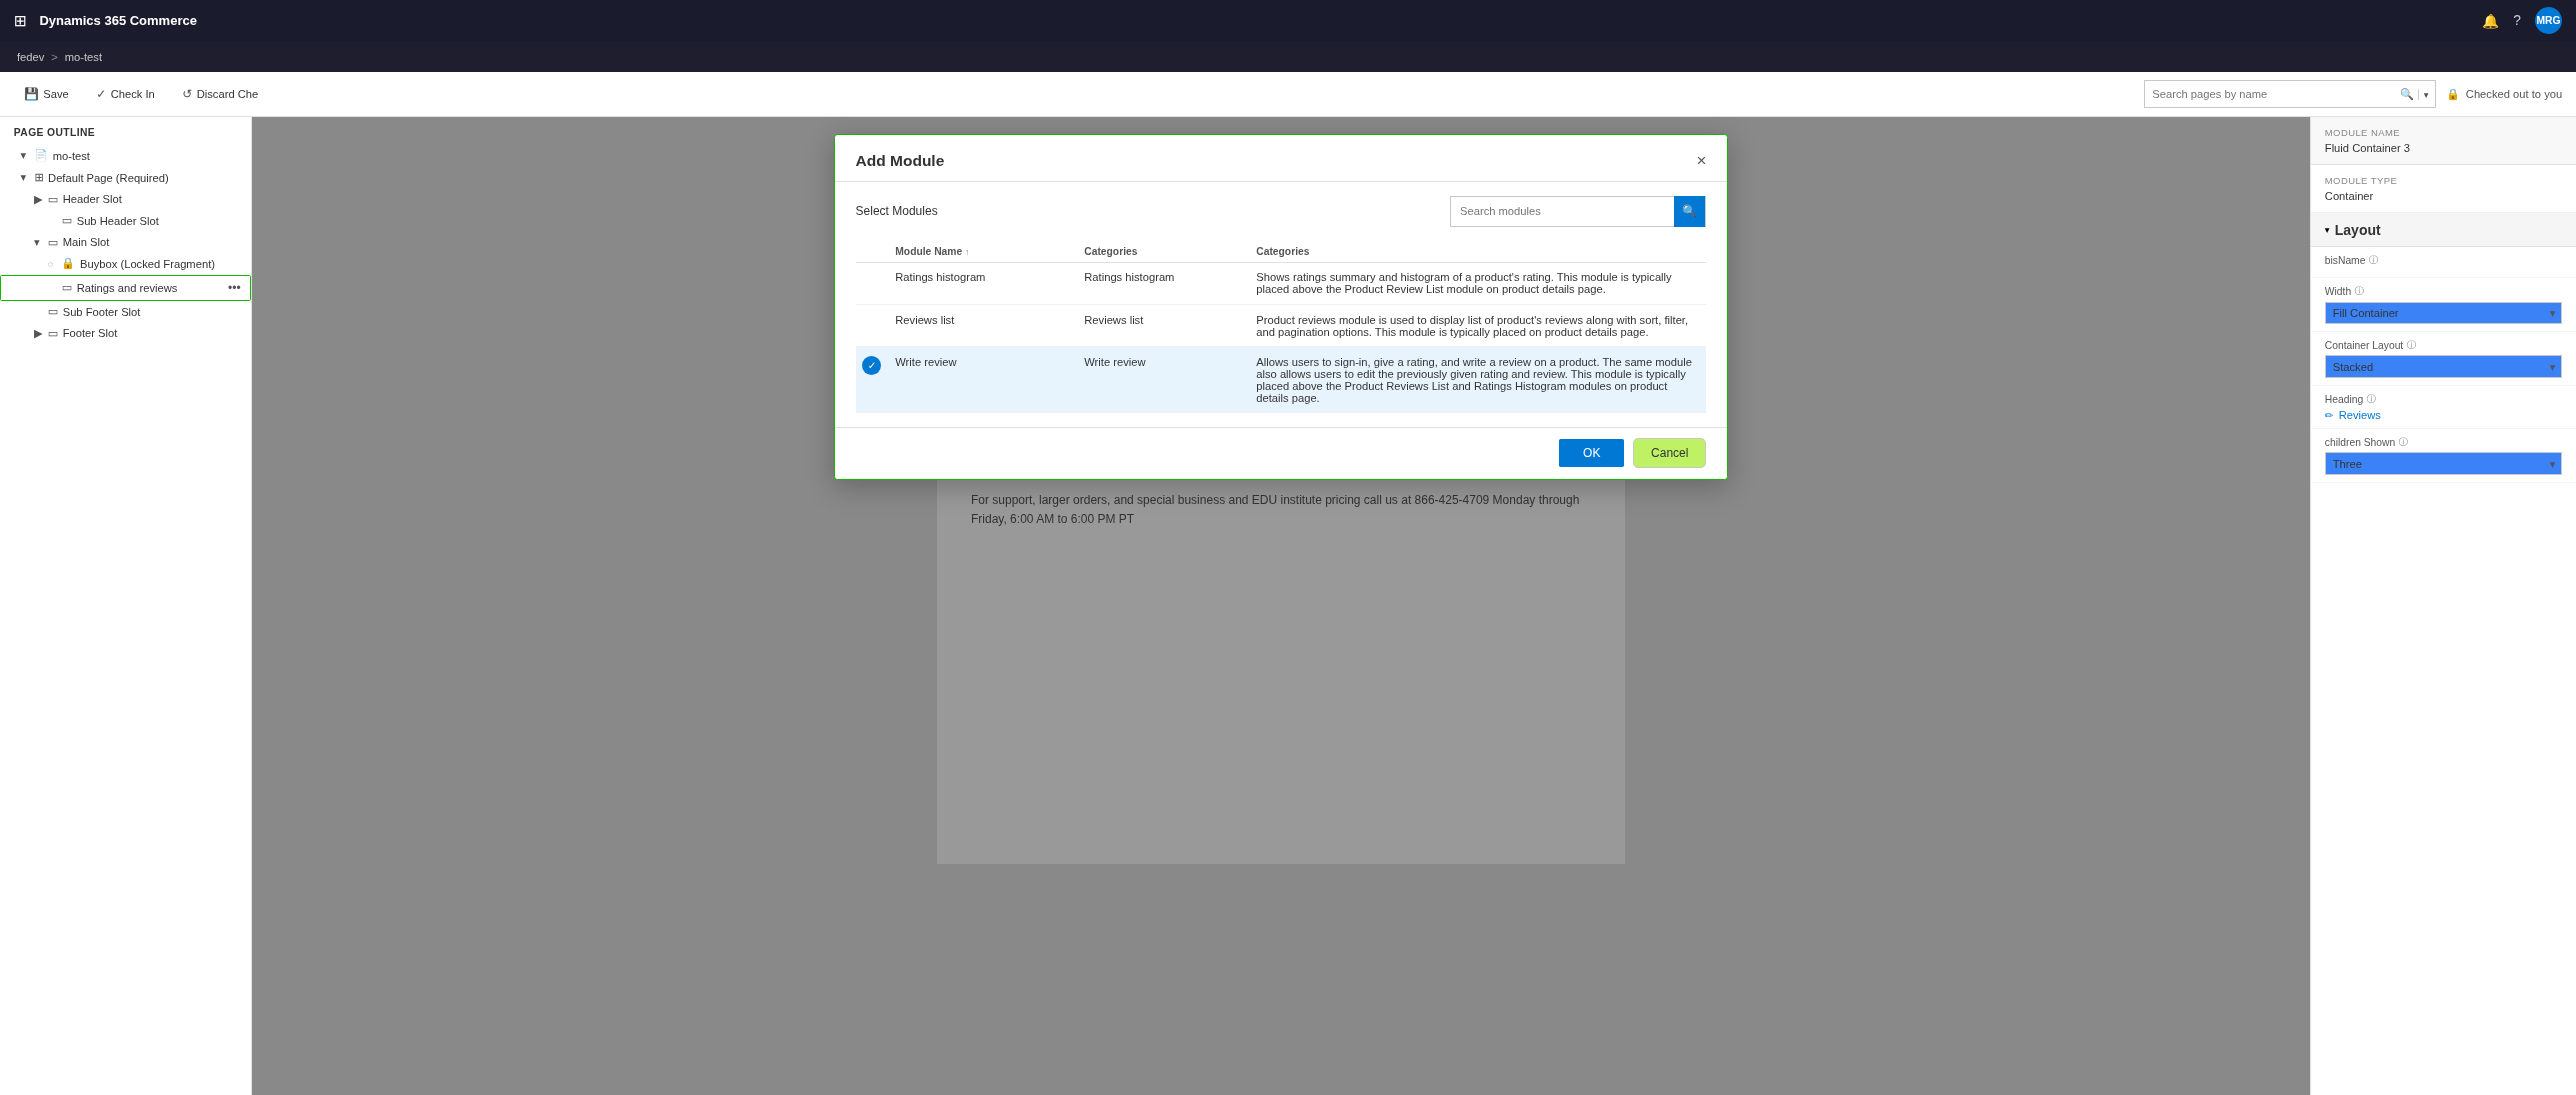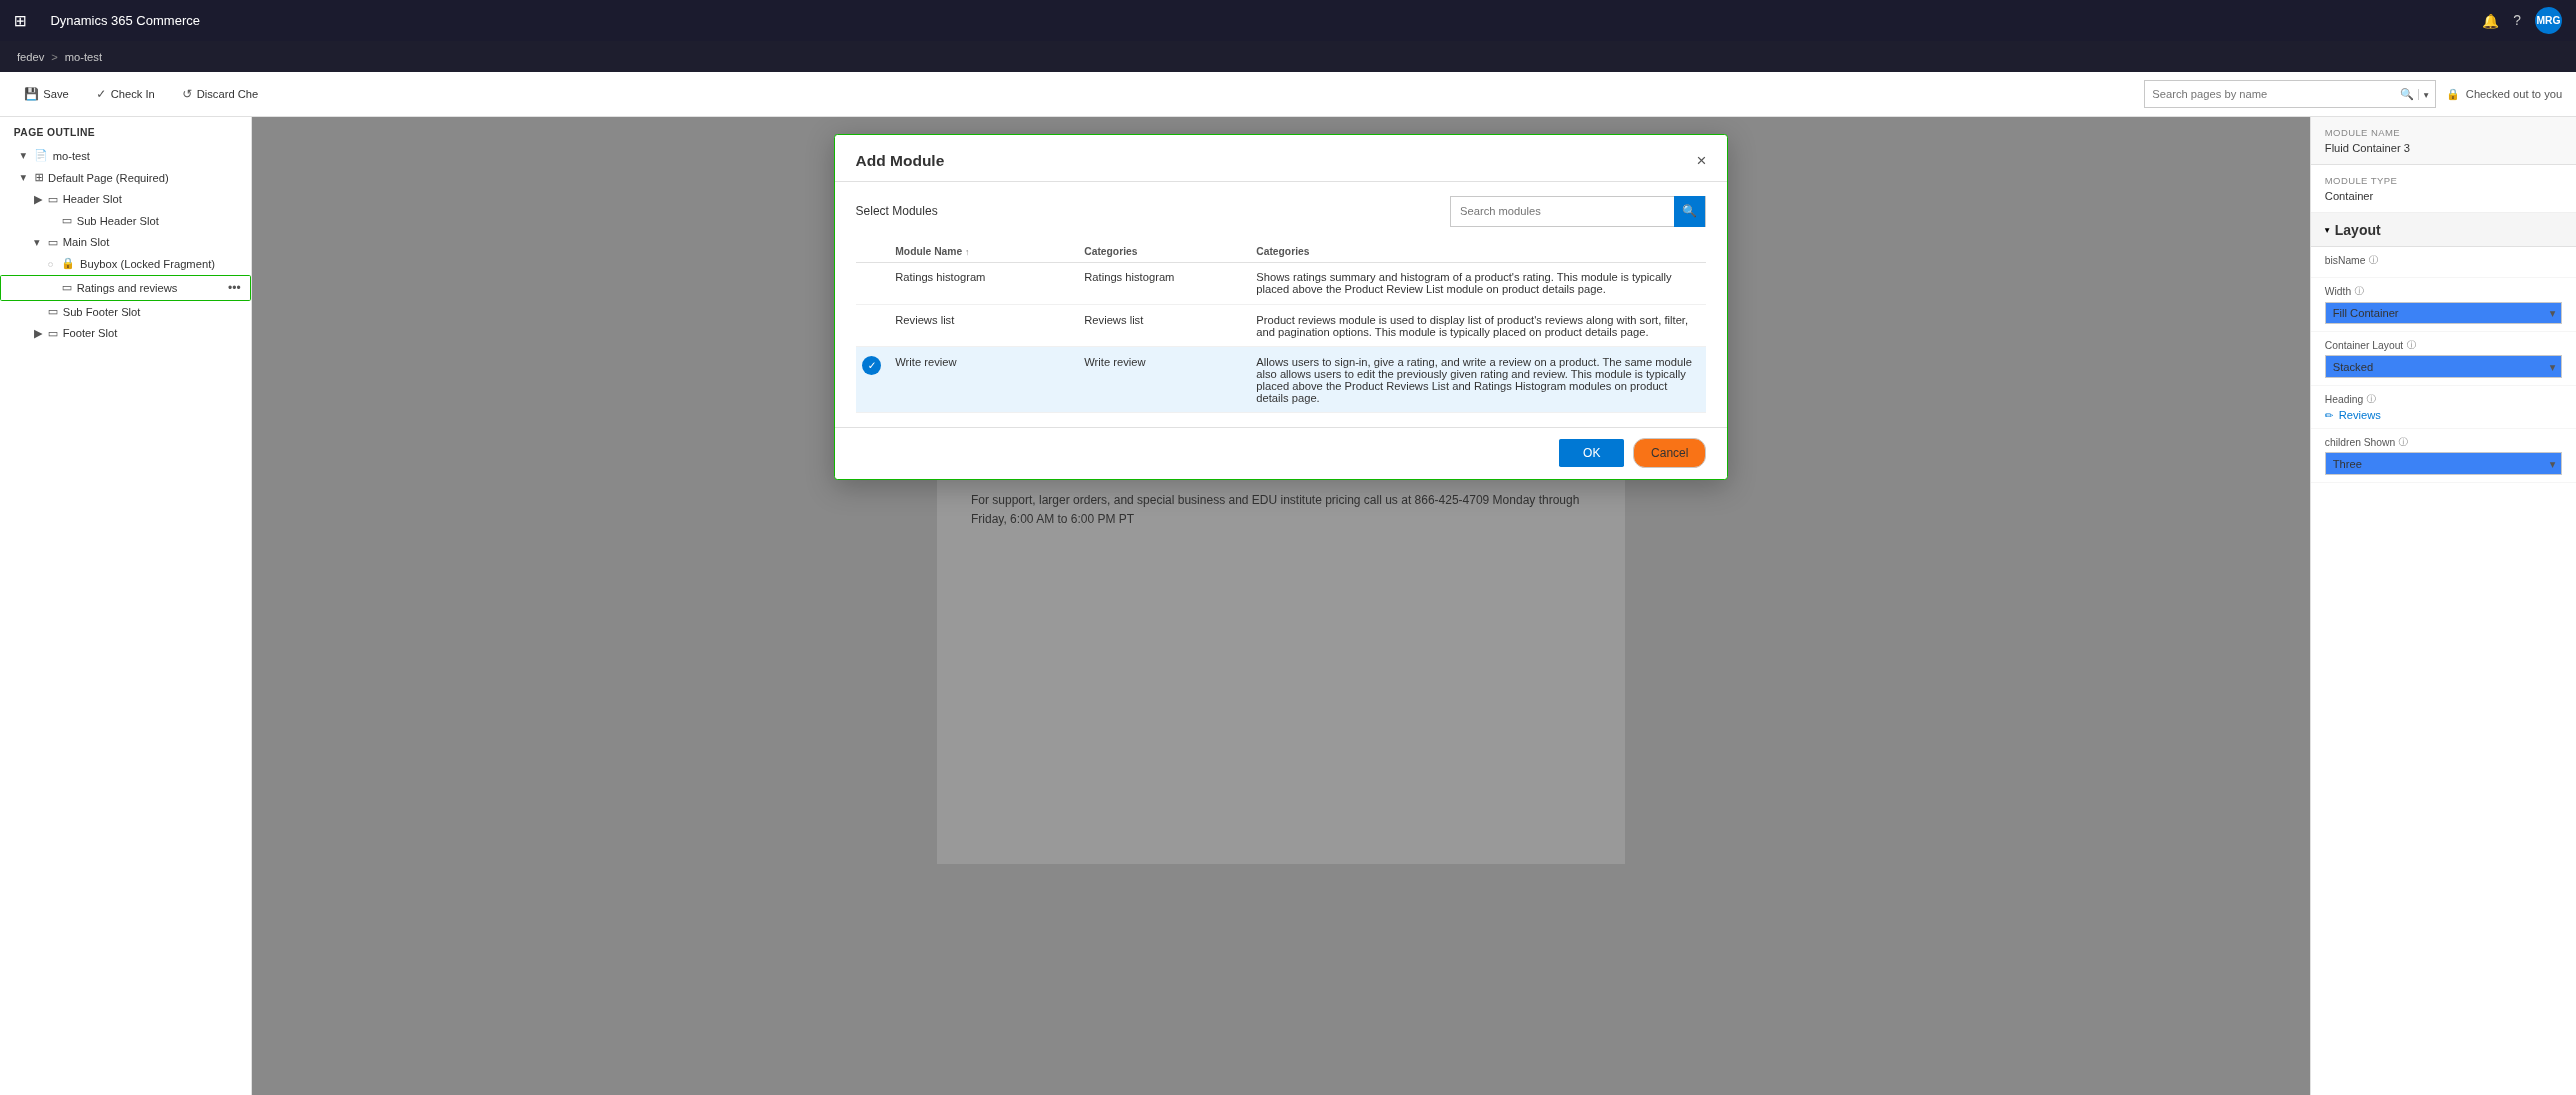--- a/index.html
+++ b/index.html
@@ -11,21 +11,21 @@
       height: 41px;
       background: #1b1b2e;
       display: flex;
       align-items: center;
       padding: 0 13.8px;
       position: relative;
       z-index: 10;
     }
     .top-nav-grid { display: flex; align-items: center; gap: 8.6px; }
     .grid-icon { color: #fff; font-size: 15.5px; cursor: pointer; }
-    .app-title { color: #fff; font-size: 13px; font-weight: 400; margin-left: 15px; }
+    .app-title { color: #fff; font-size: 13px; font-weight: 700; margin-left: 4px; }
     .top-nav-right { margin-left: auto; display: flex; align-items: center; gap: 13.8px; }
     .nav-icon { color: #ccc; font-size: 13.8px; cursor: pointer; }
     .avatar { width: 27.5px; height: 27.5px; background: #0078d4; border-radius: 50%; display: flex; align-items: center; justify-content: center; color: #fff; font-size: 10.3px; font-weight: 600; cursor: pointer; }
 
     
     .breadcrumb-bar {
       height: 31px;
       background: #1e1e2e;
       display: flex;
       align-items: center;
@@ -186,21 +186,21 @@
     .modules-table td { padding: 8.6px 6.9px; border-bottom: 0.9px solid #f0f0f0; font-size: 11.2px; color: #333; vertical-align: top; }
     .modules-table tr.selected-row td { background: #e8f4fd; }
     .col-check { width: 31px; }
     .col-name { width: 189px; }
     .col-cat { width: 172px; }
     .col-desc { }
     .check-circle { width: 19px; height: 19px; background: #0078d4; border-radius: 50%; display: flex; align-items: center; justify-content: center; color: #fff; font-size: 10.3px; }
     .sort-icon { color: #888; font-size: 8.6px; }
     .modal-footer { padding: 10.3px 20.6px; border-top: 0.9px solid #e0e0e0; display: flex; align-items: center; justify-content: flex-end; gap: 8.6px; }
     .btn-ok { background: #0078d4; color: #fff; border: none; padding: 6.9px 24px; font-size: 12px; cursor: pointer; border-radius: 1.7px; }
-    .btn-cancel { background: #f97316; color: #333; border: 0.9px solid #c8c8c8; padding: 6.9px 17px; font-size: 12px; cursor: pointer; border-radius: 12px; }
+    .btn-cancel { background: #bef264; color: #333; border: 0.9px solid #c8c8c8; padding: 6.9px 17px; font-size: 12px; cursor: pointer; border-radius: 5px; }
   </style>
 </head>
 <body>
 
 <div class="top-nav">
   <div class="top-nav-grid">
     <span class="grid-icon">⊞</span>
     <span class="app-title">Dynamics 365 Commerce</span>
   </div>
   <div class="top-nav-right">

